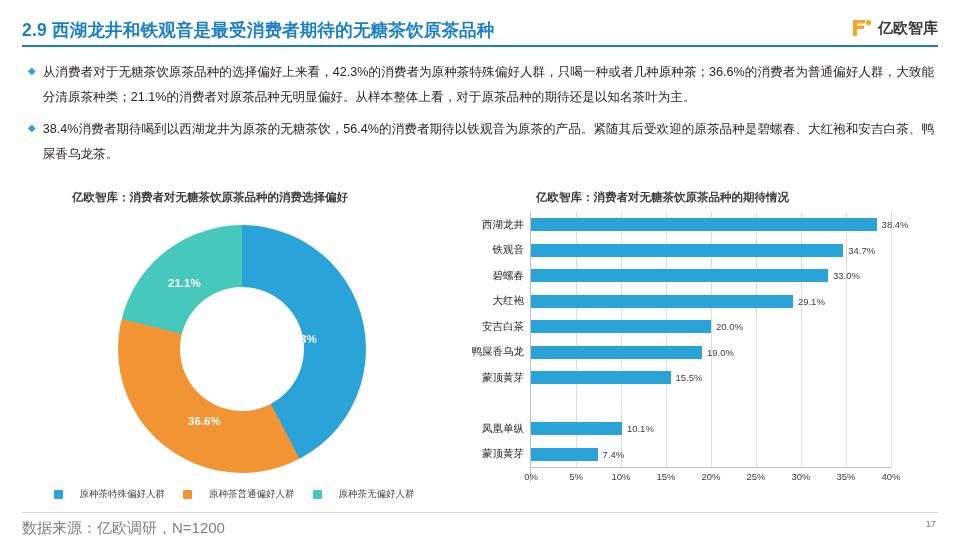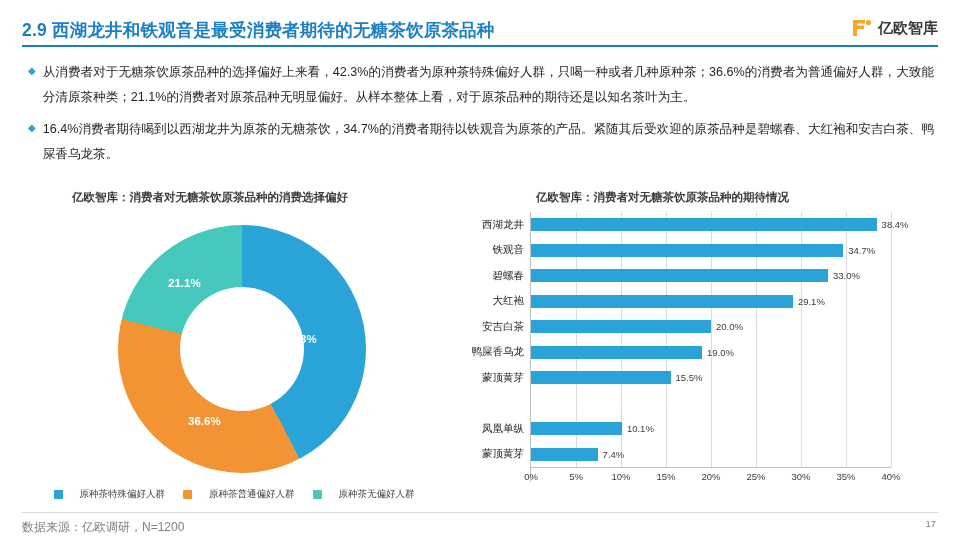--- a/index.html
+++ b/index.html
@@ -114,21 +114,21 @@
   .x-tick {
     position: absolute; top: 259px; font-size: 9.5px; color: #3b3b3b;
     transform: translateX(-50%);
   }
 
   
   .footer-rule {
     position: absolute; left: 22px; top: 512px; width: 916px; height: 1px; background: #d9d9d9;
   }
   .source {
-    position: absolute; left: 22px; top: 519px; font-size: 12px; color: #808080;
+    position: absolute; left: 22px; top: 519px; font-size: 15px; color: #808080;
   }
   .pageno {
     position: absolute; right: 24px; top: 518px; font-size: 9.5px; color: #808080;
   }
 </style>
 </head>
 <body>
 
 <div class="page">
 
@@ -145,21 +145,21 @@
     <span class="logo-text">亿欧智库</span>
   </div>
 
   <div class="bullets">
     <div class="bullet">
       <span class="dia">◆</span>
       <span class="txt">从消费者对于无糖茶饮原茶品种的选择偏好上来看，42.3%的消费者为原种茶特殊偏好人群，只喝一种或者几种原种茶；36.6%的消费者为普通偏好人群，大致能分清原茶种类；21.1%的消费者对原茶品种无明显偏好。从样本整体上看，对于原茶品种的期待还是以知名茶叶为主。</span>
     </div>
     <div class="bullet">
       <span class="dia">◆</span>
-      <span class="txt">16.4%消费者期待喝到以西湖龙井为原茶的无糖茶饮，34.7%的消费者期待以铁观音为原茶的产品。紧随其后受欢迎的原茶品种是碧螺春、大红袍和安吉白茶、鸭屎香乌龙茶。</span>
+      <span class="txt">38.4%消费者期待喝到以西湖龙井为原茶的无糖茶饮，56.4%的消费者期待以铁观音为原茶的产品。紧随其后受欢迎的原茶品种是碧螺春、大红袍和安吉白茶、鸭屎香乌龙茶。</span>
     </div>
   </div>
 
   <div class="sub-title sub-left">亿欧智库：消费者对无糖茶饮原茶品种的消费选择偏好</div>
   <div class="donut-wrap">
     <div class="donut">
       <div class="donut-hole"></div>
     </div>
     <span class="donut-label dl-1">42.3%</span>
     <span class="donut-label dl-2">36.6%</span>

